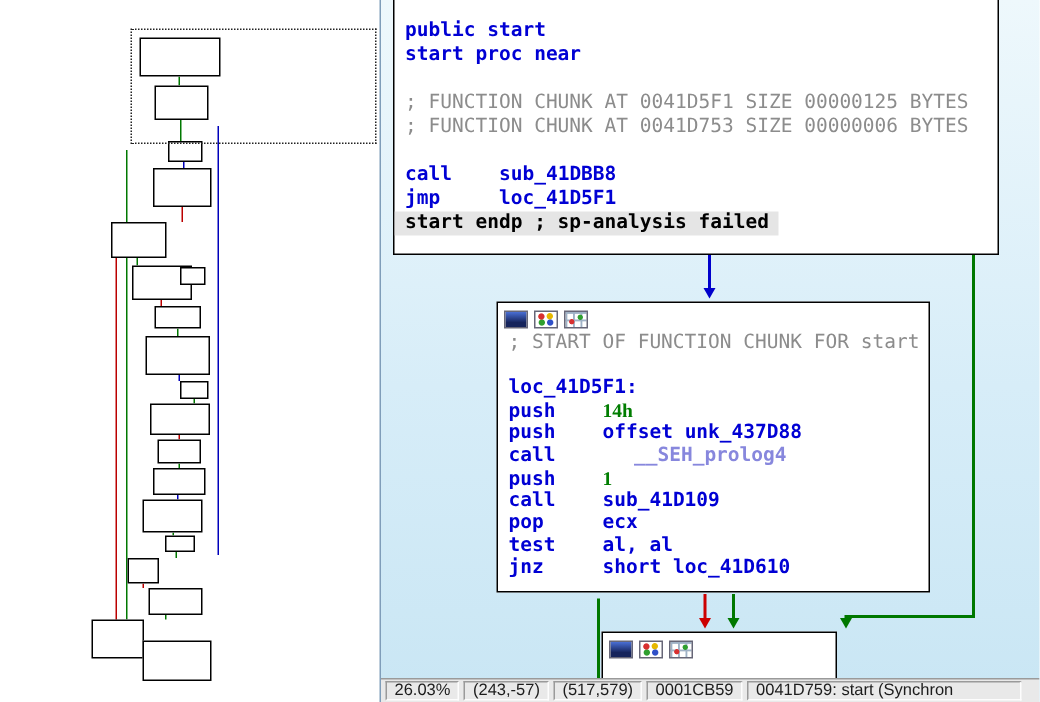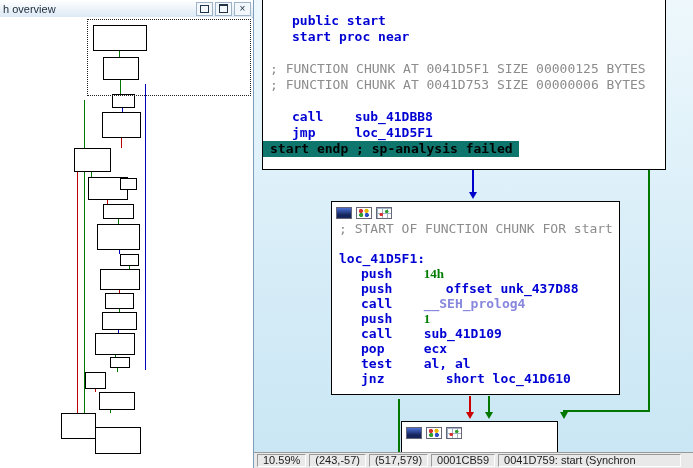--- a/index.html
+++ b/index.html
@@ -12,27 +12,27 @@
   #graph-pane{position:absolute;inset:0;}
   .edge{position:absolute;pointer-events:none;z-index:1;}
   .arrow{position:absolute;width:0;height:0;border-left:4px solid transparent;
          border-right:4px solid transparent;border-top:7px solid #000;z-index:1;}
   .block{position:absolute;background:#ffffff;border:1px solid #000;
          box-sizing:border-box;z-index:2;overflow:hidden;}
   .code{font-family:"DejaVu Sans Mono","Liberation Mono",monospace;
         font-size:13px;font-weight:bold;white-space:pre;color:#000;}
   .line{padding-left:7px;}
   .line.hl-row{padding-left:0;}
-  .hl{display:inline-block;background:#0f766e;color:#000;padding:0 6px 0 7px;}
-  .seg-ins{color:#0000d4;margin-left:22px;}
+  .hl{display:inline-block;background:#e5e5e5;color:#000;padding:0 6px 0 7px;}
+  .seg-ins{color:#0000d4;}
   .seg-name{color:#0000d4;}
   .seg-reg{color:#0000d4;text-align:right;}
   .seg-cmt{color:#8c8c8c;font-weight:normal;}
   .seg-num{color:#007d00;font-family:Liberation Serif, serif;}
-  .seg-imp{color:#8787dd;}
+  .seg-imp{color:#8787dd;margin-left:21px;}
   .seg-plain{color:#000;}
   .icon-strip{display:flex;gap:4px;padding:3px 0 2px 4px;height:12px;}
   .node-icon{width:16px;height:12px;border:1px solid #667;box-sizing:border-box;}
   .icon-frame{background:linear-gradient(180deg,#4a6fd4 0%,#16245c 70%);}
   .icon-palette{background-color:#fff;background-image:
       radial-gradient(circle at 28% 30%,#d83030 1.8px,transparent 2.4px),
       radial-gradient(circle at 68% 28%,#e6b800 1.8px,transparent 2.4px),
       radial-gradient(circle at 30% 70%,#2f9f2f 1.8px,transparent 2.4px),
       radial-gradient(circle at 70% 70%,#3050c8 1.8px,transparent 2.4px);}
   .icon-grid{background-color:#fff;background-image:
@@ -78,30 +78,20 @@
     <div class="arrow" style="left: 469px; top: 192px; border-top-color: rgb(0, 0, 204);"></div>
     <div class="arrow" style="left: 466px; top: 412px; border-top-color: rgb(204, 0, 0);"></div>
     <div class="arrow" style="left: 485px; top: 412px; border-top-color: rgb(0, 120, 0);"></div>
     <div class="arrow" style="left: 560px; top: 412px; border-top-color: rgb(0, 120, 0);"></div>
     <div class="block code" style="left: 262px; top: -6px; width: 404px; padding-top: 2px; padding-bottom: 12px;"><div class="line" style="height: 16px; line-height: 16px;">&nbsp;</div><div class="line" style="height: 16px; line-height: 16px;"><span class="seg-ins">public start</span></div><div class="line" style="height: 16px; line-height: 16px;"><span class="seg-ins">start proc near</span></div><div class="line" style="height: 16px; line-height: 16px;">&nbsp;</div><div class="line" style="height: 16px; line-height: 16px;"><span class="seg-cmt">; FUNCTION CHUNK AT 0041D5F1 SIZE 00000125 BYTES</span></div><div class="line" style="height: 16px; line-height: 16px;"><span class="seg-cmt">; FUNCTION CHUNK AT 0041D753 SIZE 00000006 BYTES</span></div><div class="line" style="height: 16px; line-height: 16px;">&nbsp;</div><div class="line" style="height: 16px; line-height: 16px;"><span class="seg-ins">call    </span><span class="seg-name">sub_41DBB8</span></div><div class="line" style="height: 16px; line-height: 16px;"><span class="seg-ins">jmp     </span><span class="seg-name">loc_41D5F1</span></div><div class="line hl-row" style="height: 16px; line-height: 16px;"><span class="hl"><span class="seg-plain">start endp ; sp-analysis failed</span></span></div></div>
     <div class="block code" style="left: 331px; top: 201px; width: 289px; padding-top: 2px; padding-bottom: 8px;"><div class="icon-strip"><div class="node-icon icon-frame"></div><div class="node-icon icon-palette"></div><div class="node-icon icon-grid"></div></div><div class="line" style="height: 15px; line-height: 15px;"><span class="seg-cmt">; START OF FUNCTION CHUNK FOR start</span></div><div class="line" style="height: 15px; line-height: 15px;">&nbsp;</div><div class="line" style="height: 15px; line-height: 15px;"><span class="seg-name">loc_41D5F1:</span></div><div class="line" style="height: 15px; line-height: 15px;"><span class="seg-ins">push    </span><span class="seg-num">14h</span></div><div class="line" style="height: 15px; line-height: 15px;"><span class="seg-ins">push    </span><span class="seg-ins">offset </span><span class="seg-name">unk_437D88</span></div><div class="line" style="height: 15px; line-height: 15px;"><span class="seg-ins">call    </span><span class="seg-imp">__SEH_prolog4</span></div><div class="line" style="height: 15px; line-height: 15px;"><span class="seg-ins">push    </span><span class="seg-num">1</span></div><div class="line" style="height: 15px; line-height: 15px;"><span class="seg-ins">call    </span><span class="seg-name">sub_41D109</span></div><div class="line" style="height: 15px; line-height: 15px;"><span class="seg-ins">pop     </span><span class="seg-reg">ecx</span></div><div class="line" style="height: 15px; line-height: 15px;"><span class="seg-ins">test    </span><span class="seg-reg">al, al</span></div><div class="line" style="height: 15px; line-height: 15px;"><span class="seg-ins">jnz     </span><span class="seg-ins">short </span><span class="seg-name">loc_41D610</span></div></div>
     <div class="block code" style="left: 401px; top: 421px; width: 157px; padding-top: 2px; padding-bottom: 0px; height: 46px;"><div class="icon-strip"><div class="node-icon icon-frame"></div><div class="node-icon icon-palette"></div><div class="node-icon icon-grid"></div></div></div>
   </div>
 
 <div id="overview">
-  <div class="titlebar">
-    <span class="title-text">h overview</span>
-    <span class="tb-btn">
-        <span class="glyph-box"></span>
-      </span>
-    <span class="tb-btn">
-        <span class="glyph-float"></span>
-      </span>
-    <span class="tb-btn">×</span>
-  </div>
   <div id="ov-canvas">
       <div class="ov-edge" style="left: 119px; top: 34px; width: 1px; height: 6px; background: rgb(0, 120, 0);"></div>
       <div class="ov-edge" style="left: 120px; top: 63px; width: 1px; height: 14px; background: rgb(0, 120, 0);"></div>
       <div class="ov-edge" style="left: 122px; top: 91px; width: 1px; height: 4px; background: rgb(0, 0, 187);"></div>
       <div class="ov-edge" style="left: 121px; top: 121px; width: 1px; height: 10px; background: rgb(187, 0, 0);"></div>
       <div class="ov-edge" style="left: 91px; top: 154px; width: 1px; height: 6px; background: rgb(0, 120, 0);"></div>
       <div class="ov-edge" style="left: 107px; top: 182px; width: 1px; height: 5px; background: rgb(187, 0, 0);"></div>
       <div class="ov-edge" style="left: 118px; top: 202px; width: 1px; height: 5px; background: rgb(0, 120, 0);"></div>
       <div class="ov-edge" style="left: 119px; top: 233px; width: 1px; height: 4px; background: rgb(0, 0, 187);"></div>
       <div class="ov-edge" style="left: 129px; top: 249px; width: 1px; height: 3px; background: rgb(0, 120, 0);"></div>
@@ -132,18 +122,18 @@
       <div class="ov-box" style="left: 110px; top: 340px; width: 20px; height: 11px;"></div>
       <div class="ov-box" style="left: 85px; top: 355px; width: 21px; height: 17px;"></div>
       <div class="ov-box" style="left: 99px; top: 375px; width: 36px; height: 18px;"></div>
       <div class="ov-box" style="left: 61px; top: 396px; width: 35px; height: 26px;"></div>
       <div class="ov-box" style="left: 95px; top: 410px; width: 46px; height: 27px;"></div>
       <div class="ov-viewport" style="left: 87px; top: 2px; width: 162px; height: 75px;"></div>
     </div>
 </div>
 
 <div id="status-bar">
-    <span class="cell">10.59%</span>
+    <span class="cell">26.03%</span>
     <span class="cell">(243,-57)</span>
     <span class="cell">(517,579)</span>
     <span class="cell">0001CB59</span>
     <span class="cell grow">0041D759: start (Synchron</span>
   </div>
 
 </body></html>

